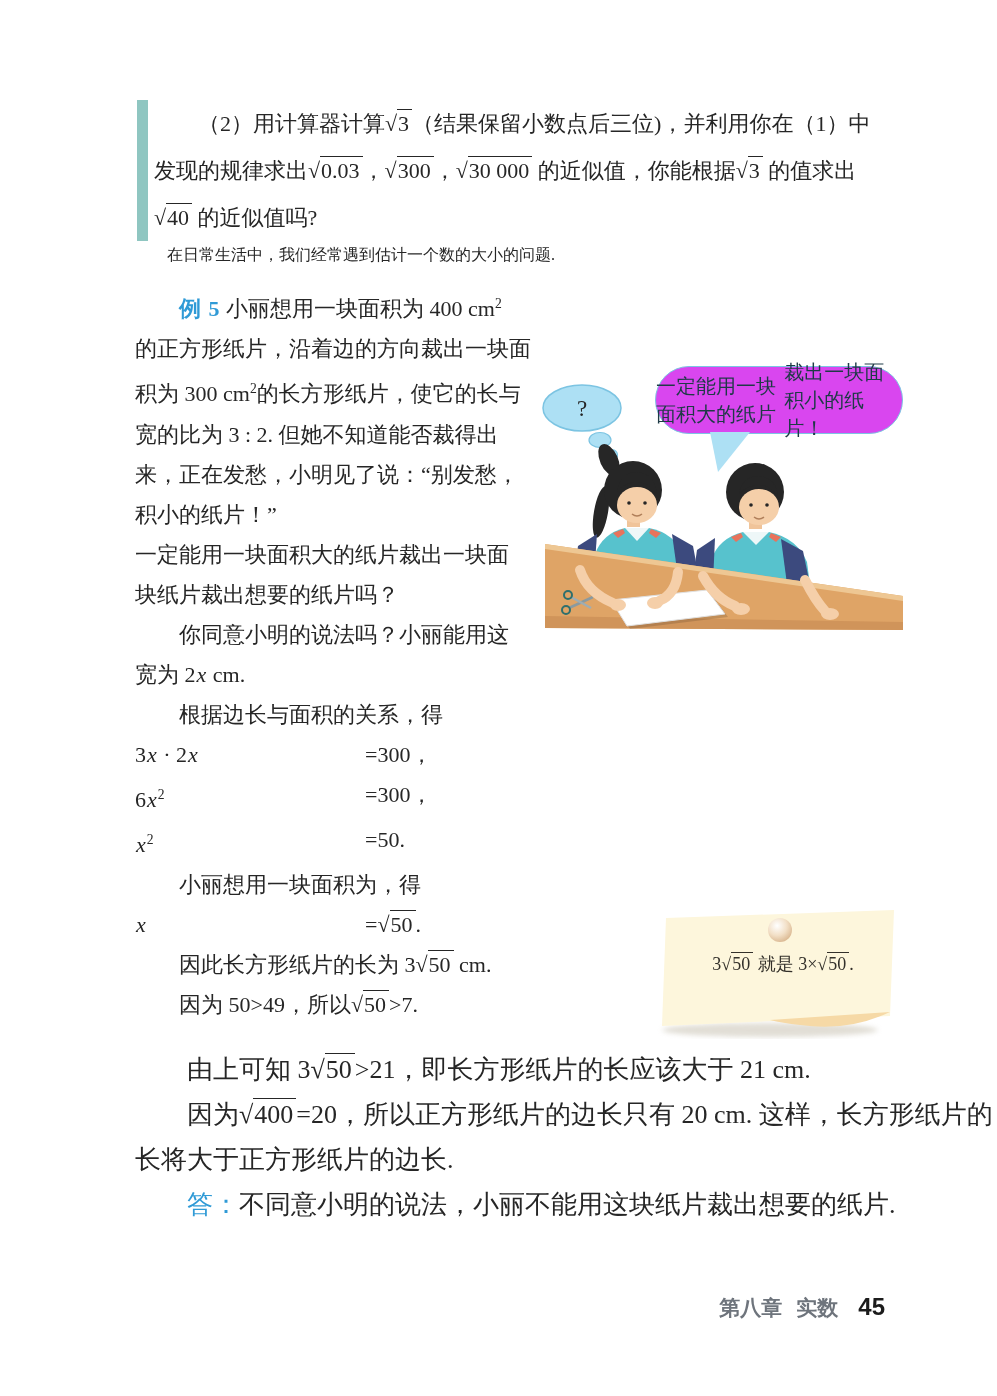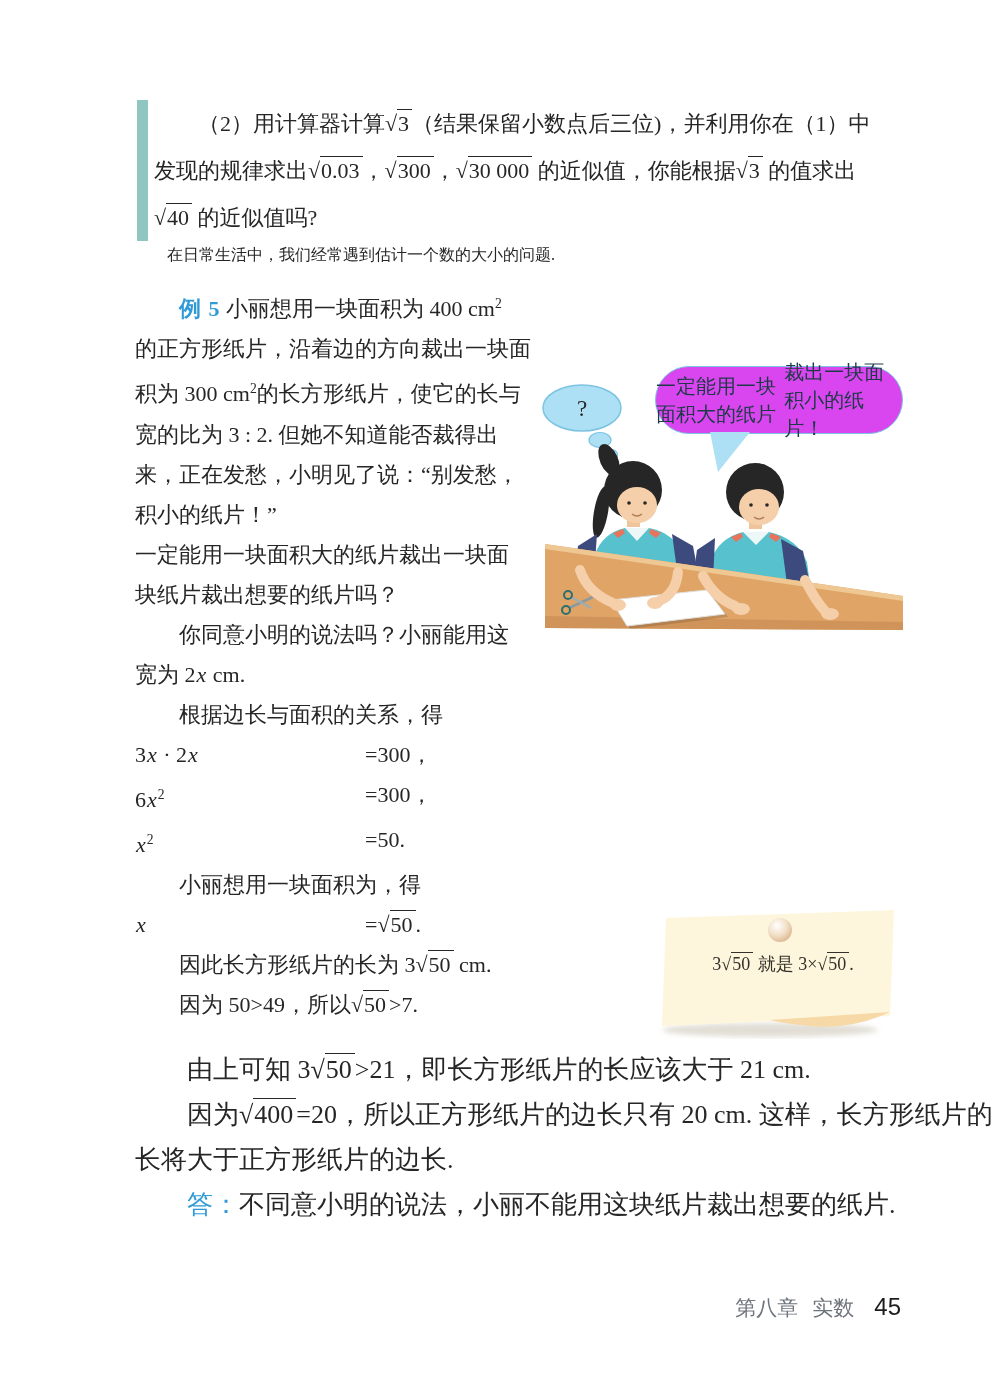--- a/index.html
+++ b/index.html
@@ -39,21 +39,21 @@
   .bubble-tail{position:absolute;left:706px;top:430px;}
   .thought-svg{position:absolute;left:540px;top:383px;}
   .scene-svg{position:absolute;left:545px;top:430px;}
 
   .note-svg{position:absolute;left:652px;top:898px;}
   .note-text{
     position:absolute;left:655px;top:952px;width:256px;text-align:center;
     font-size:18px;color:#33302a;
   }
 
-  .footer{position:absolute;top:1293px;right:96px;font-size:21px;color:#6e747c;}
+  .footer{position:absolute;top:1293px;right:112px;font-size:21px;color:#6e747c;font-weight:bold;}
   .footer .pageno{
     font-family:"Liberation Sans","DejaVu Sans",sans-serif;
     color:#1c1c1c;font-size:24px;margin-left:20px;
   }
   .footer .sect{margin-left:14px;}
 </style>
 </head>
 <body>
 
 <div class="problem-block">

